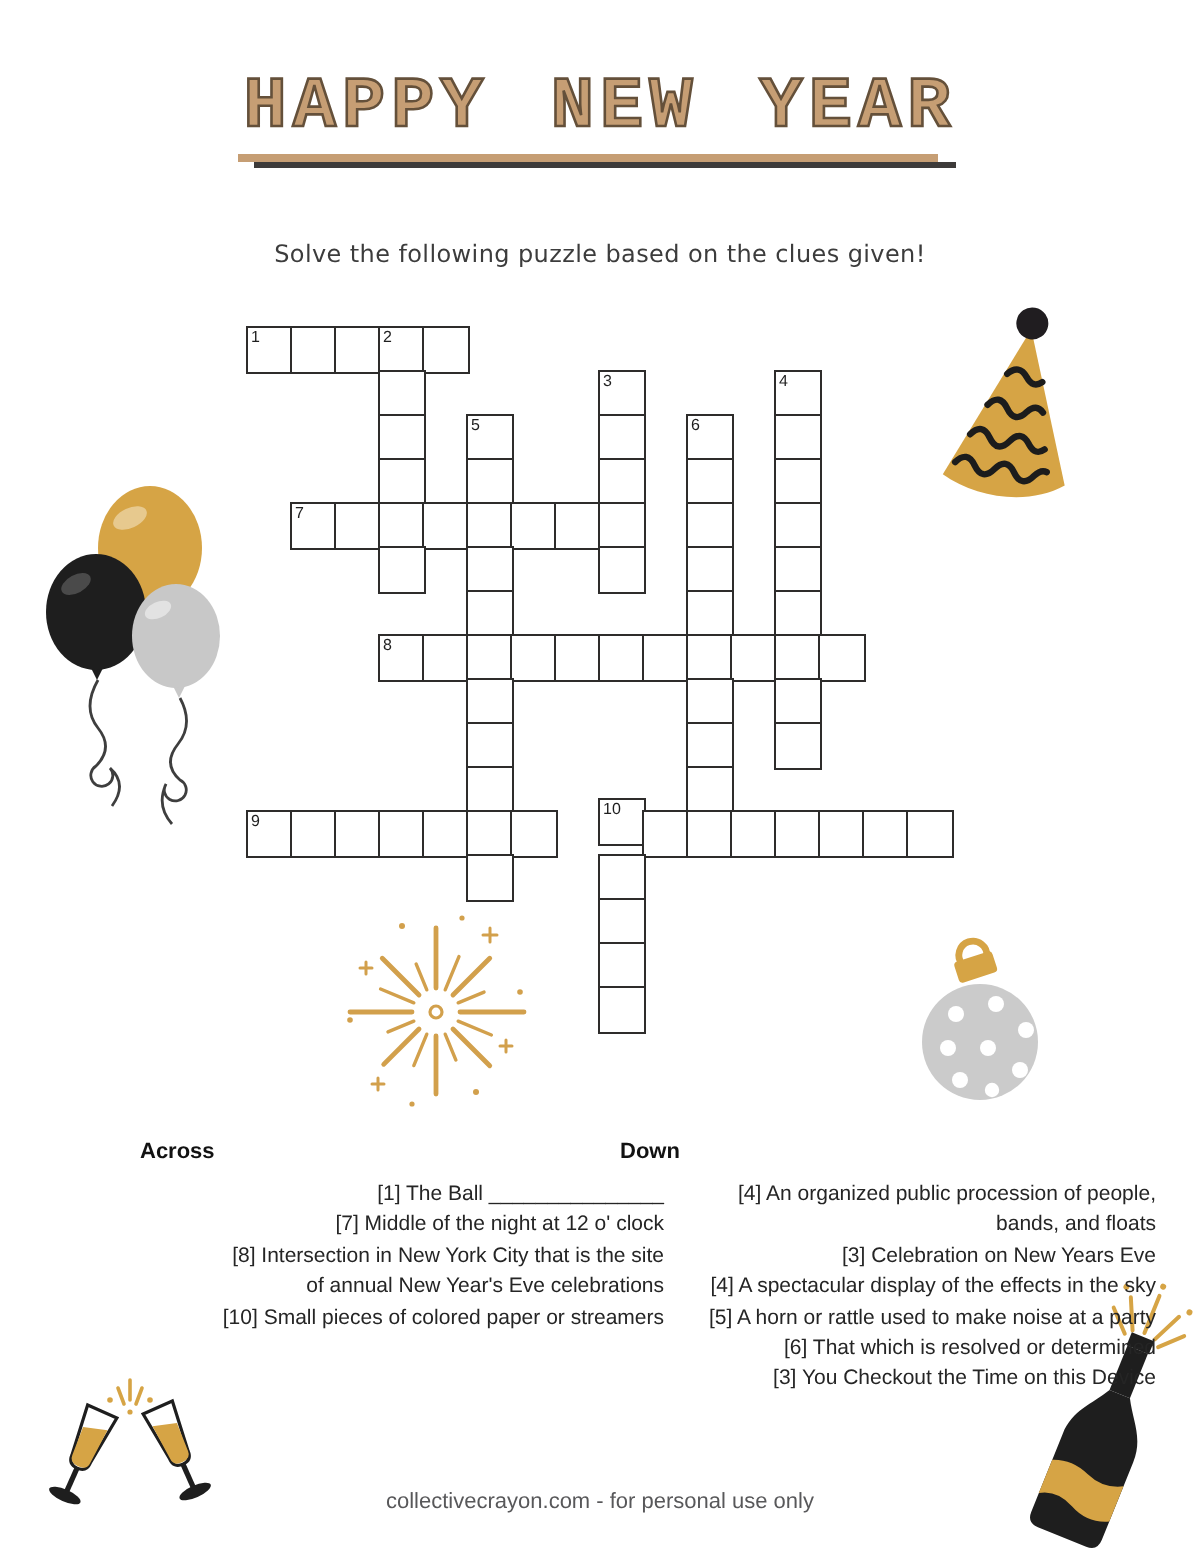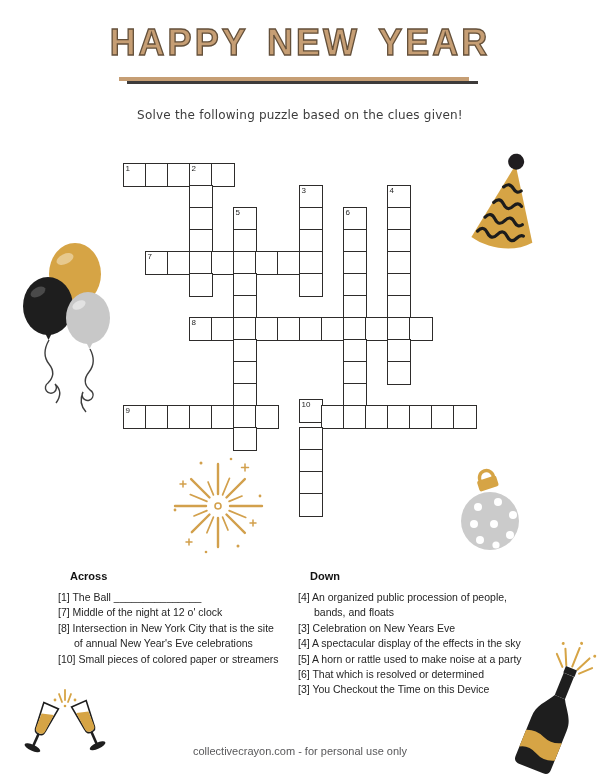--- a/index.html
+++ b/index.html
@@ -3,30 +3,30 @@
 <meta charset="utf-8">
 <style>
   * { margin:0; padding:0; box-sizing:border-box; }
   html,body { background:#ffffff; }
   body {
     width:600px; height:776px; position:relative; overflow:hidden;
     font-family:"Liberation Sans", sans-serif;
   }
   
   .title {
-    position:absolute; top:22px; left:0; width:600px; text-align:center;
-    font-family:Liberation Sans, sans-serif; font-weight:bold;
+    position:absolute; top:33px; left:0; width:600px; text-align:center;
+    font-family:Liberation Mono, monospace; font-weight:bold;
     font-size:36px; letter-spacing:3px; word-spacing:6px;
     color:#c69e74; -webkit-text-stroke:1.3px #64503a;
     white-space:nowrap;
   }
   .rule-gold { position:absolute; left:119px; top:77px; width:350px; height:4px; background:#c69e74; }
   .rule-dark { position:absolute; left:127px; top:81px; width:351px; height:3px; background:#3d3b3a; }
   .instructions {
-    position:absolute; top:108px; left:0; width:600px; text-align:center;
+    position:absolute; top:120px; left:0; width:600px; text-align:center;
     font-family:"DejaVu Sans", sans-serif; font-size:12px; color:#3c3c3c; letter-spacing:0.2px;
   }
   
   #grid { position:absolute; left:123px; top:163px; width:354px; height:354px; }
   .cell {
     position:absolute; width:23.6px; height:23.6px;
     border:1.6px solid #2e2c2b; background:#ffffff;
   }
   .cellnum {
     position:absolute; top:0; left:1.5px;
@@ -35,21 +35,21 @@
   
   .deco { position:absolute; overflow:visible; }
   
   .clue-col { position:absolute; top:570px; }
   .clue-col.across { left:70px;  width:262px; }
   .clue-col.down   { left:310px; width:268px; }
   .clue-col h3 { font-size:11px; font-weight:bold; color:#121212; margin-bottom:8px; }
   .clue-col ul { list-style:none; }
   .clue-col li {
     font-size:10.5px; line-height:15.4px; color:#252525;
-    padding-left:4px; text-indent:-16px; white-space:pre-line;
+    padding-left:4px; text-indent:-16px; white-space:pre-line;text-align:right;
   }
   
   .footer {
     position:absolute; top:745px; left:0; width:600px; text-align:center;
     font-size:11px; color:#58585a;
   }
 </style>
 </head>
 <body>
 

